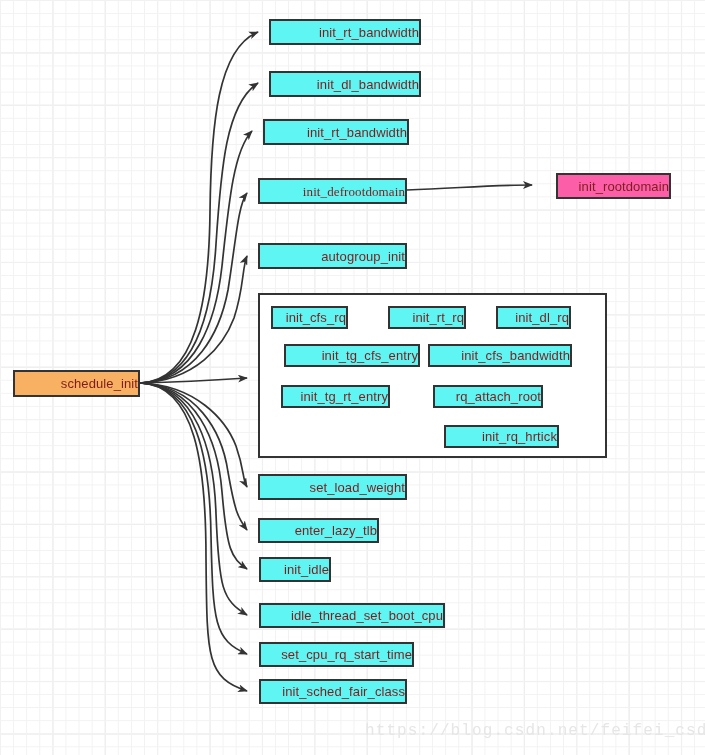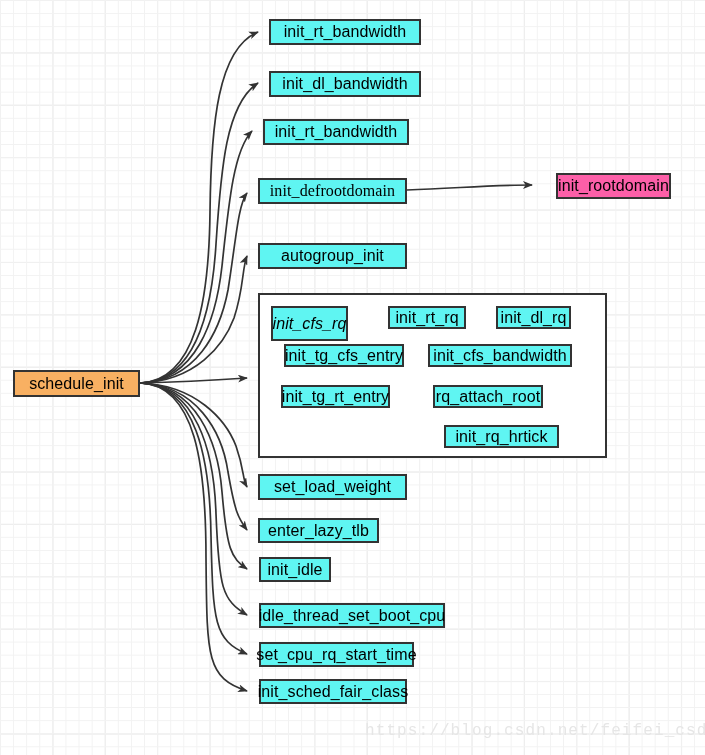--- a/index.html
+++ b/index.html
@@ -34,23 +34,23 @@
     width: 705px;
     height: 755px;
     pointer-events: none;
   }
   .node {
     position: absolute;
     box-sizing: border-box;
     border: 2px solid #333333;
     display: flex;
     align-items: center;
-    justify-content: center;
-    font-size: 16px;
-    color: #000000;
+    justify-content: flex-end;
+    font-size: 13px;
+    color: #7f1d1d;
     letter-spacing: 0.1px;
     line-height: 1;
     white-space: nowrap;
     z-index: 3;
   }
   .node.cyan  { background: #5ff5f2; }
   .node.pink  { background: #fc5fa8; }
   .node.orange{ background: #f8b062; }
   .group-box {
     position: absolute;
@@ -127,33 +127,33 @@
     <span>init_defrootdomain</span>
   </div>
   <div class="node cyan" style="left:258px; top:243px; width:149px; height:26px;">
     <span>autogroup_init</span>
   </div>
 
   <div class="node pink" style="left:540px; top:173px; width:115px; height:26px;margin-left:16px;">
     <span>init_rootdomain</span>
   </div>
 
-  <div class="node cyan" style="left:271px; top:306px; width:77px; height:35px;font-style:italic;">
+  <div class="node cyan" style="left:271px; top:306px; width:77px; height:23px;">
     <span>init_cfs_rq</span>
   </div>
   <div class="node cyan" style="left:388px; top:306px; width:78px; height:23px;">
     <span>init_rt_rq</span>
   </div>
   <div class="node cyan" style="left:496px; top:306px; width:75px; height:23px;">
     <span>init_dl_rq</span>
   </div>
   <div class="node cyan" style="left:428px; top:344px; width:144px; height:23px;">
     <span>init_cfs_bandwidth</span>
   </div>
-  <div class="node cyan" style="left:284px; top:344px; width:120px; height:23px;">
+  <div class="node cyan" style="left:284px; top:344px; width:136px; height:23px;">
     <span>init_tg_cfs_entry</span>
   </div>
   <div class="node cyan" style="left:281px; top:385px; width:109px; height:23px;">
     <span>init_tg_rt_entry</span>
   </div>
   <div class="node cyan" style="left:433px; top:385px; width:110px; height:23px;">
     <span>rq_attach_root</span>
   </div>
   <div class="node cyan" style="left:444px; top:425px; width:115px; height:23px;">
     <span>init_rq_hrtick</span>

